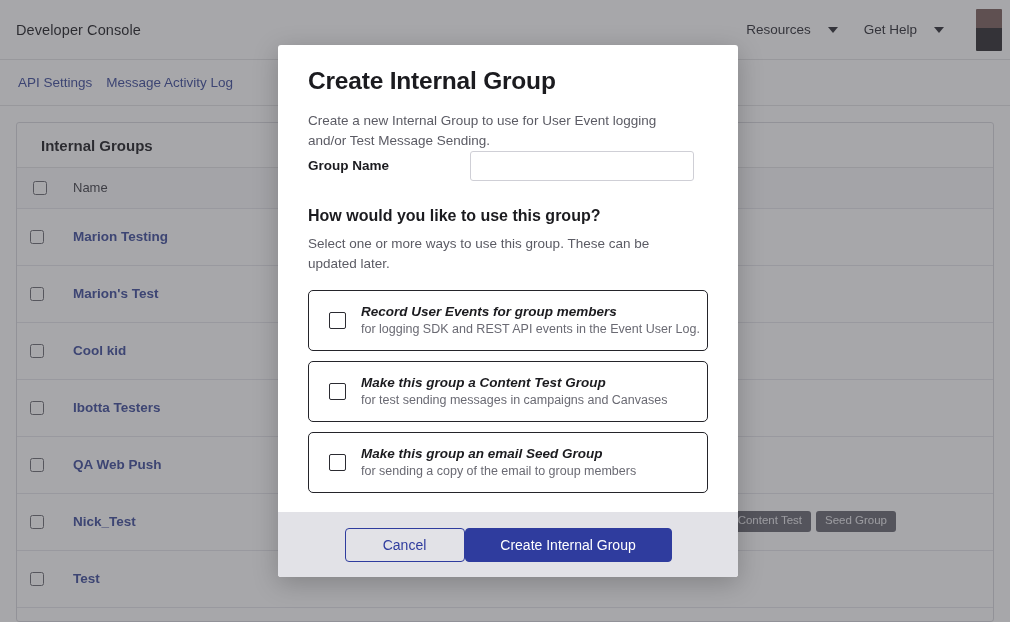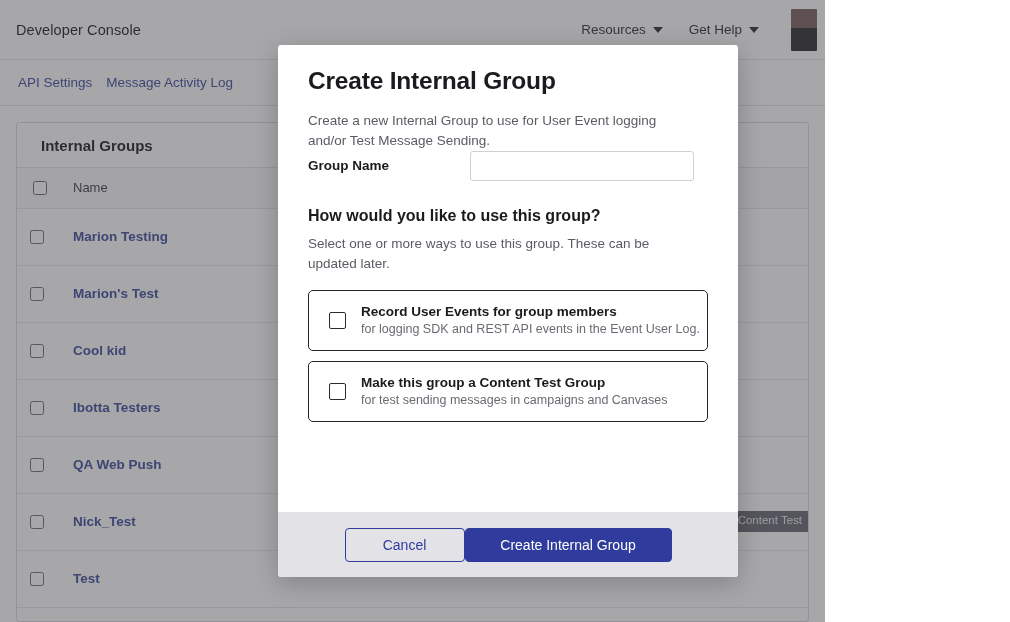--- a/index.html
+++ b/index.html
@@ -7,21 +7,21 @@
   html, body {
     width: 1010px;
     height: 622px;
     overflow: hidden;
     font-family: "Liberation Sans", sans-serif;
     background: #ffffff;
   }
 
   #app {
     position: relative;
-    width: 825px;
+    width: 1010px;
     height: 622px;
     overflow: hidden;
     background: #5eead4;
   }
 
   
   #bg-page {
     position: absolute;
     inset: 0;
     background: #ffffff;
@@ -45,21 +45,21 @@
     margin-left: auto;
     display: flex;
     align-items: center;
     gap: 26px;
     height: 100%;
     padding-right: 0;
   }
   .topnav-item {
     display: flex;
     align-items: center;
-    gap: 7px;
+    gap: 17px;
     font-size: 13.5px;
     color: #2c2c33;
     cursor: pointer;
   }
   .caret {
     width: 0; height: 0;
     border-left: 5px solid transparent;
     border-right: 5px solid transparent;
     border-top: 6px solid #2c2c33;
     display: inline-block;
@@ -281,20 +281,21 @@
     background: #fff;
     flex: none;
   }
   .opt-text { min-width: 0; }
   .opt-title {
     font-size: 13.5px;
     font-weight: bold;
     color: #1b1b1f;
     margin-bottom: 3px;
     white-space: nowrap;
+    font-style: italic;
   }
   .opt-desc {
     font-size: 12.5px;
     color: #6a6a73;
     white-space: nowrap;
   }
 
   .modal-footer {
     height: 65px;
     background: #e2e2e7;
@@ -547,20 +548,27 @@
       </div>
 
       <div class="opt-card">
         <span class="opt-chk"></span>
         <span class="opt-text">
           <span class="opt-title" style="display: block;">Make this group a Content Test Group</span>
           <span class="opt-desc" style="display: block;">for test sending messages in campaigns and Canvases</span>
         </span>
       </div>
 
+      <div class="opt-card">
+        <span class="opt-chk"></span>
+        <span class="opt-text">
+          <span class="opt-title" style="display: block;">Make this group an email Seed Group</span>
+          <span class="opt-desc" style="display: block;">for sending a copy of the email to group members</span>
+        </span>
+      </div>
     </div>
 
     <div class="modal-footer">
       <button class="btn btn-secondary">Cancel</button>
       <button class="btn btn-primary">Create Internal Group</button>
     </div>
   </div>
 
 </div>
 

